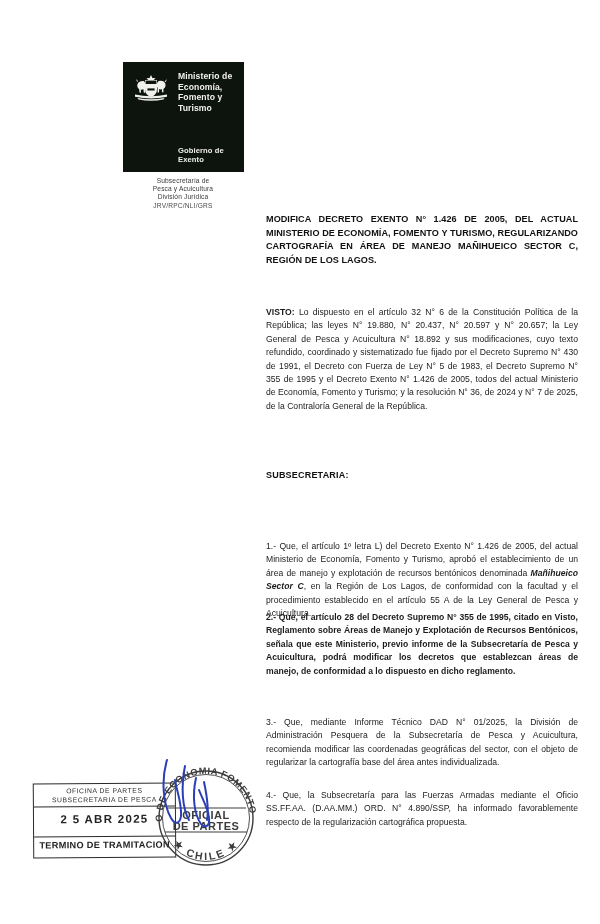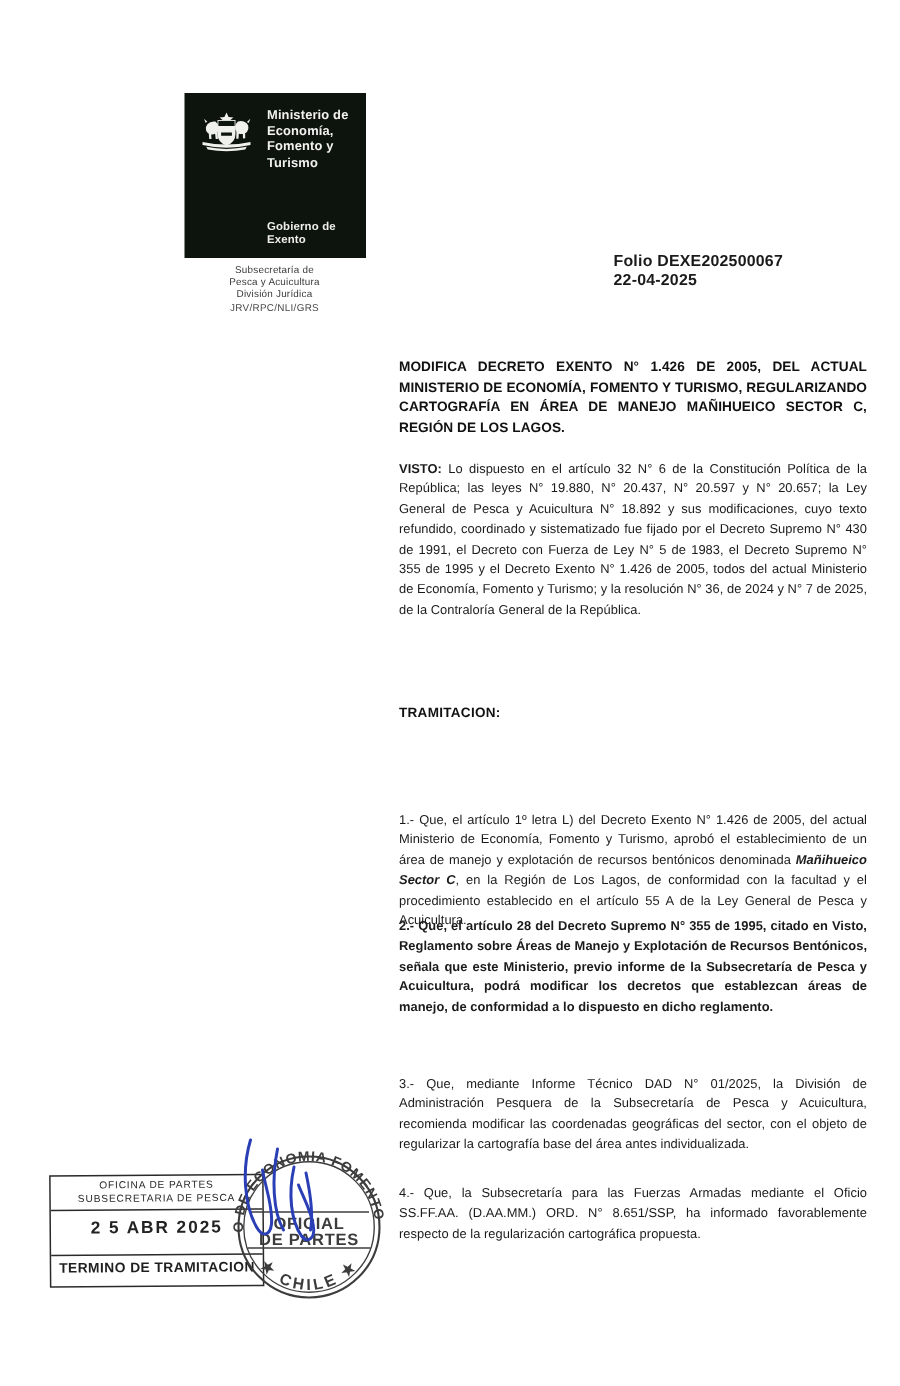--- a/index.html
+++ b/index.html
@@ -101,21 +101,20 @@
   .title {
     position: absolute;
     top: 213px;
     width: 312px;
     font-size: 9.1px;
     line-height: 13.6px;
     font-weight: bold;
     color: #111111;
     text-align: justify;
     letter-spacing: 0.05px;
-    margin-top: 25px;
   }
   .para {
     position: absolute;
     width: 312px;
     font-size: 8.6px;
     line-height: 13.4px;
     color: #1b1b1b;
     text-align: justify;
     letter-spacing: 0.02px;
   }
@@ -247,39 +246,35 @@
     <div class="gobierno">Gobierno de Exento</div>
   </div>
 
   <div class="sub-caption">
     <div>Subsecretaría de</div>
     <div>Pesca y Acuicultura</div>
     <div>División Jurídica</div>
     <div class="code">JRV/RPC/NLI/GRS</div>
   </div>
 
-  <div class="folio">
-    <div>Folio DEXE202500067</div>
-    <div>22-04-2025</div>
-  </div>
 
   <div class="col">
     <div class="title">MODIFICA DECRETO EXENTO N° 1.426 DE 2005, DEL ACTUAL MINISTERIO DE ECONOMÍA, FOMENTO Y TURISMO, REGULARIZANDO CARTOGRAFÍA EN ÁREA DE MANEJO MAÑIHUEICO SECTOR C, REGIÓN DE LOS LAGOS.</div>
 
     <div class="para" id="p-visto"><b>VISTO:</b><span> Lo dispuesto en el artículo 32 N° 6 de la Constitución Política de la República; las leyes N° 19.880, N° 20.437, N° 20.597 y N° 20.657; la Ley General de Pesca y Acuicultura N° 18.892 y sus modificaciones, cuyo texto refundido, coordinado y sistematizado fue fijado por el Decreto Supremo N° 430 de 1991, el Decreto con Fuerza de Ley N° 5 de 1983, el Decreto Supremo N° 355 de 1995 y el Decreto Exento N° 1.426 de 2005, todos del actual Ministerio de Economía, Fomento y Turismo; y la resolución N° 36, de 2024 y N° 7 de 2025, de la Contraloría General de la República.</span></div>
 
-    <div class="heading" id="h-cons">TRAMITACION:</div>
+    <div class="heading" id="h-cons">SUBSECRETARIA:</div>
 
     <div class="para" id="p-1"><span>1.- Que, el artículo 1º letra L) del Decreto Exento N° 1.426 de 2005, del actual Ministerio de Economía, Fomento y Turismo, aprobó el establecimiento de un área de manejo y explotación de recursos bentónicos denominada </span><i class="bi">Mañihueico Sector C</i><span>, en la Región de Los Lagos, de conformidad con la facultad y el procedimiento establecido en el artículo 55 A de la Ley General de Pesca y Acuicultura.</span></div>
 
     <div class="para" id="p-2">2.- Que, el artículo 28 del Decreto Supremo N° 355 de 1995, citado en Visto, Reglamento sobre Áreas de Manejo y Explotación de Recursos Bentónicos, señala que este Ministerio, previo informe de la Subsecretaría de Pesca y Acuicultura, podrá modificar los decretos que establezcan áreas de manejo, de conformidad a lo dispuesto en dicho reglamento.</div>
 
     <div class="para" id="p-3">3.- Que, mediante Informe Técnico DAD N° 01/2025, la División de Administración Pesquera de la Subsecretaría de Pesca y Acuicultura, recomienda modificar las coordenadas geográficas del sector, con el objeto de regularizar la cartografía base del área antes individualizada.</div>
 
-    <div class="para" id="p-4">4.- Que, la Subsecretaría para las Fuerzas Armadas mediante el Oficio SS.FF.AA. (D.AA.MM.) ORD. N° 8.651/SSP, ha informado favorablemente respecto de la regularización cartográfica propuesta.</div>
+    <div class="para" id="p-4">4.- Que, la Subsecretaría para las Fuerzas Armadas mediante el Oficio SS.FF.AA. (D.AA.MM.) ORD. N° 4.890/SSP, ha informado favorablemente respecto de la regularización cartográfica propuesta.</div>
   </div>
 
   <div class="rect-stamp">
     <div class="line l1"></div>
     <div class="line l2"></div>
     <div class="rs-top">
       <div>OFICINA DE PARTES</div>
       <div>SUBSECRETARIA DE PESCA</div>
     </div>
     <div class="rs-date">2 5 ABR  2025</div>

